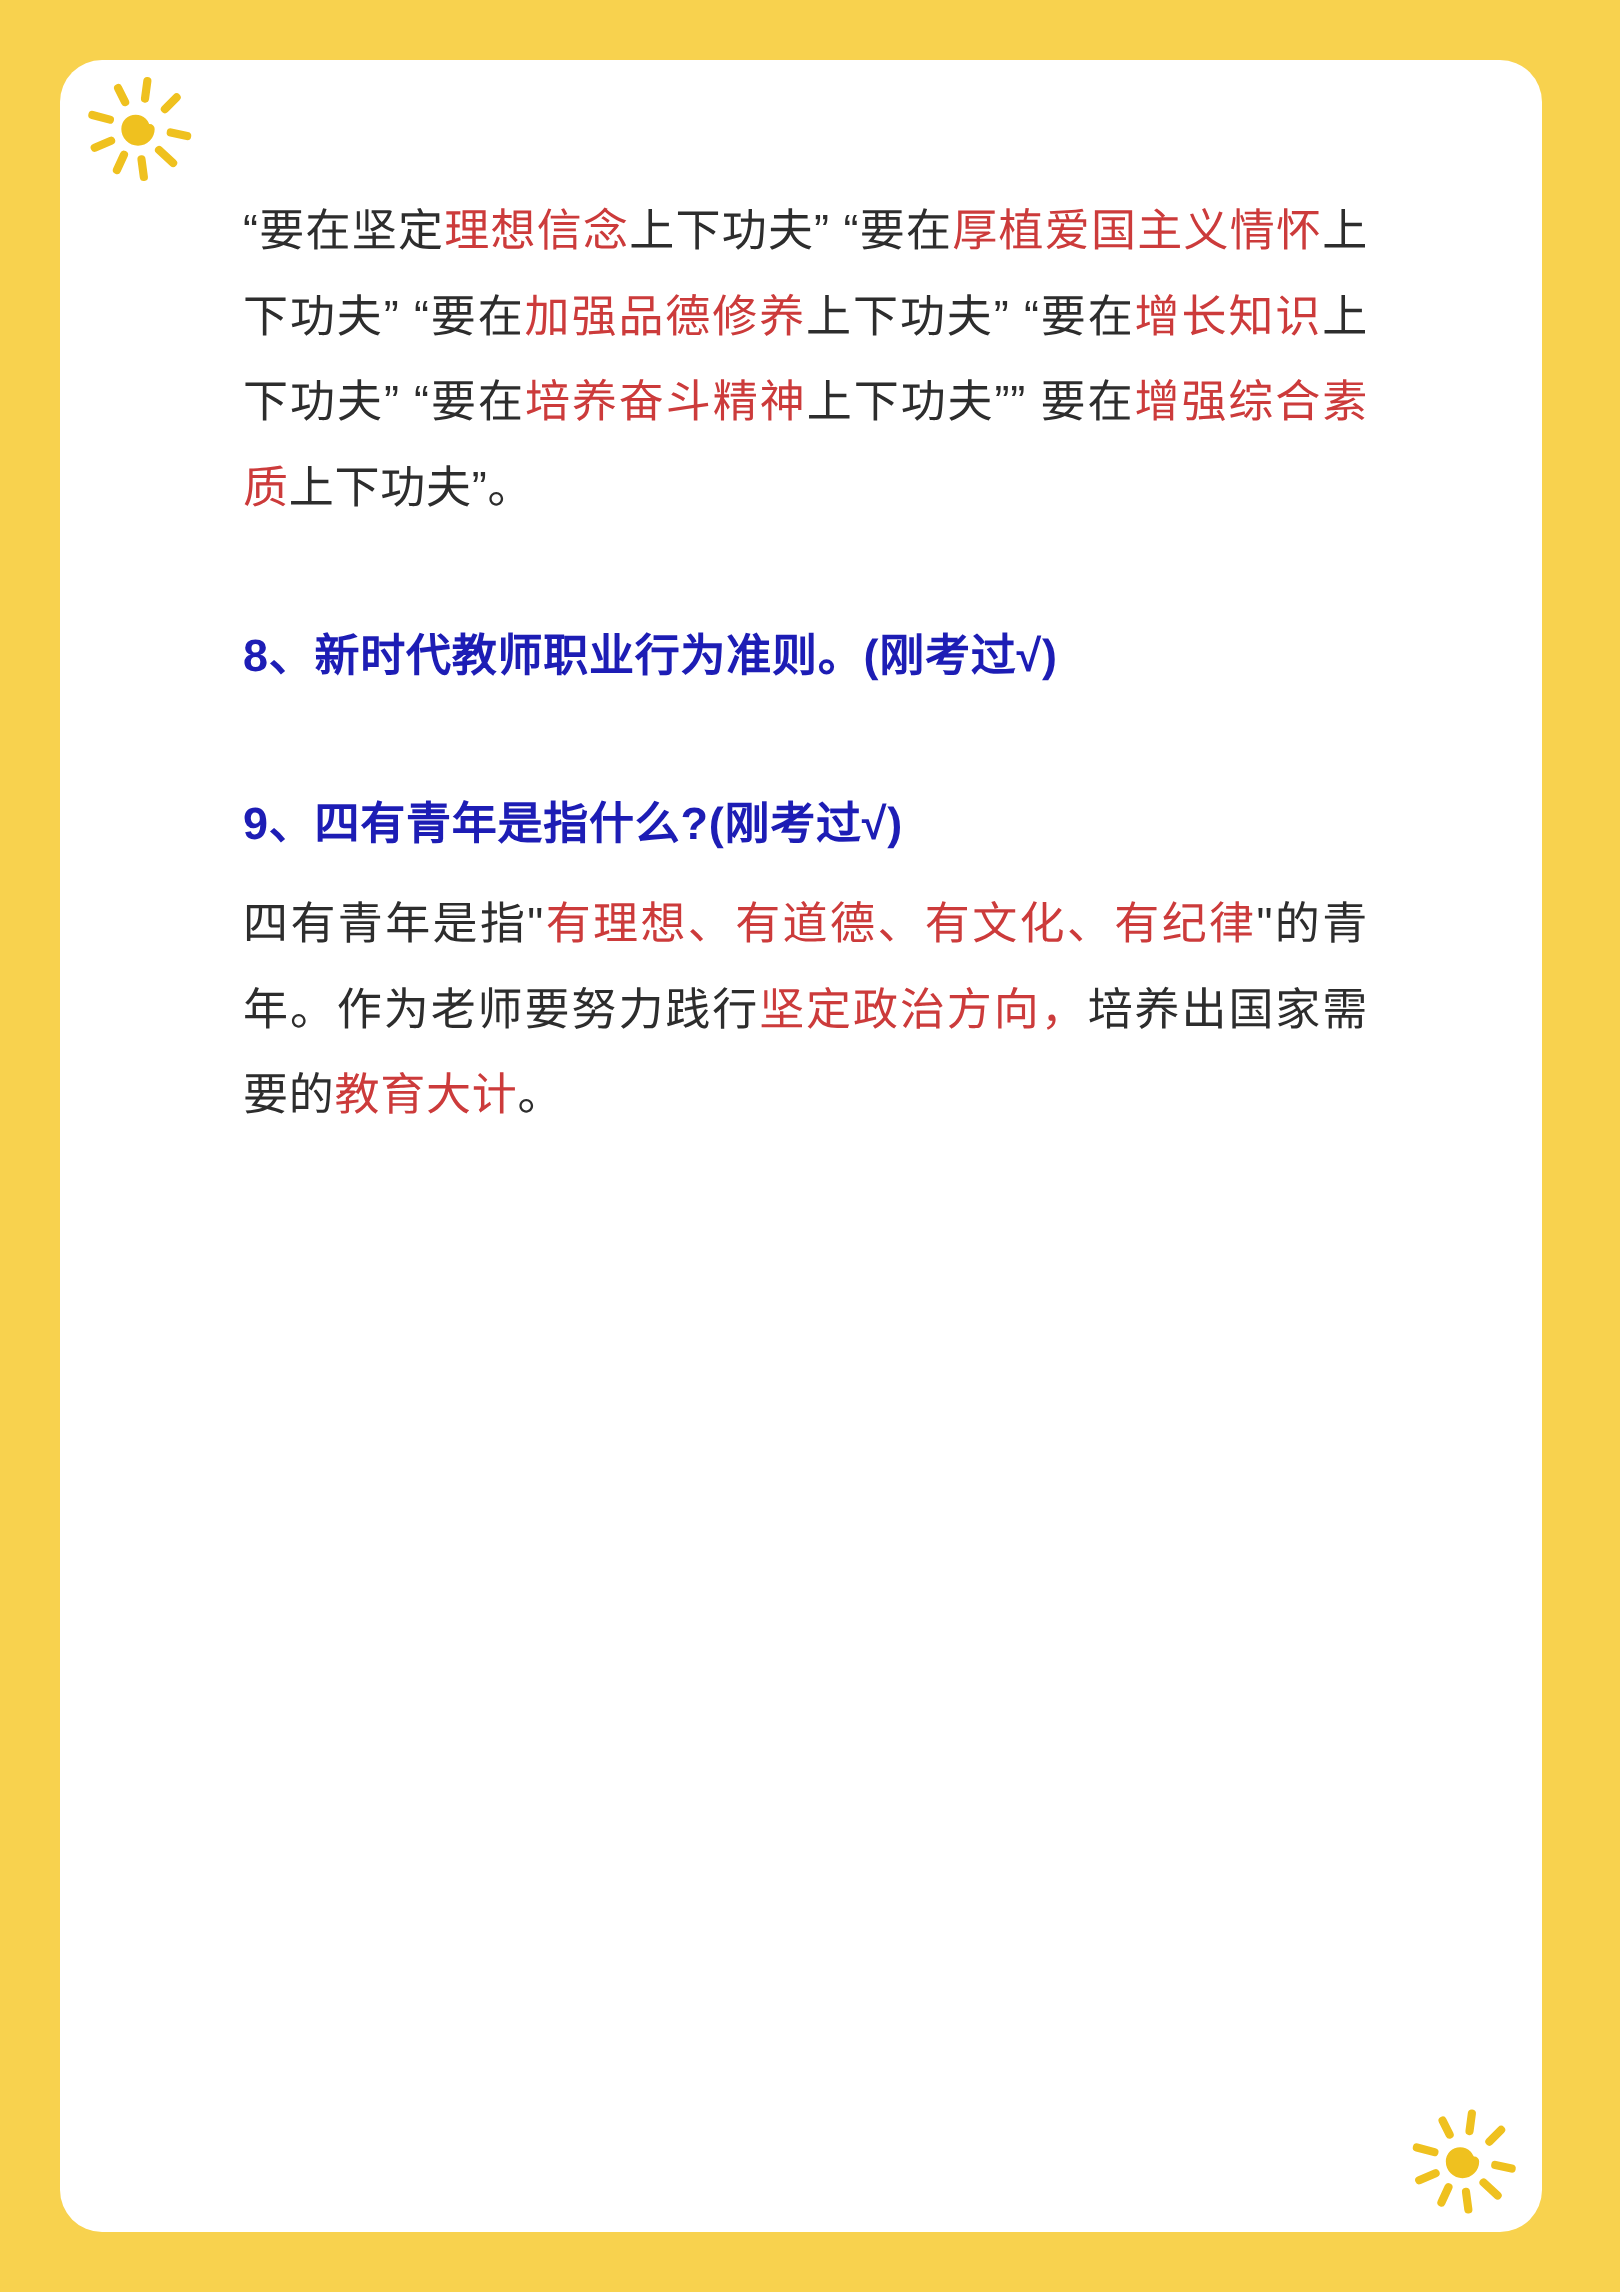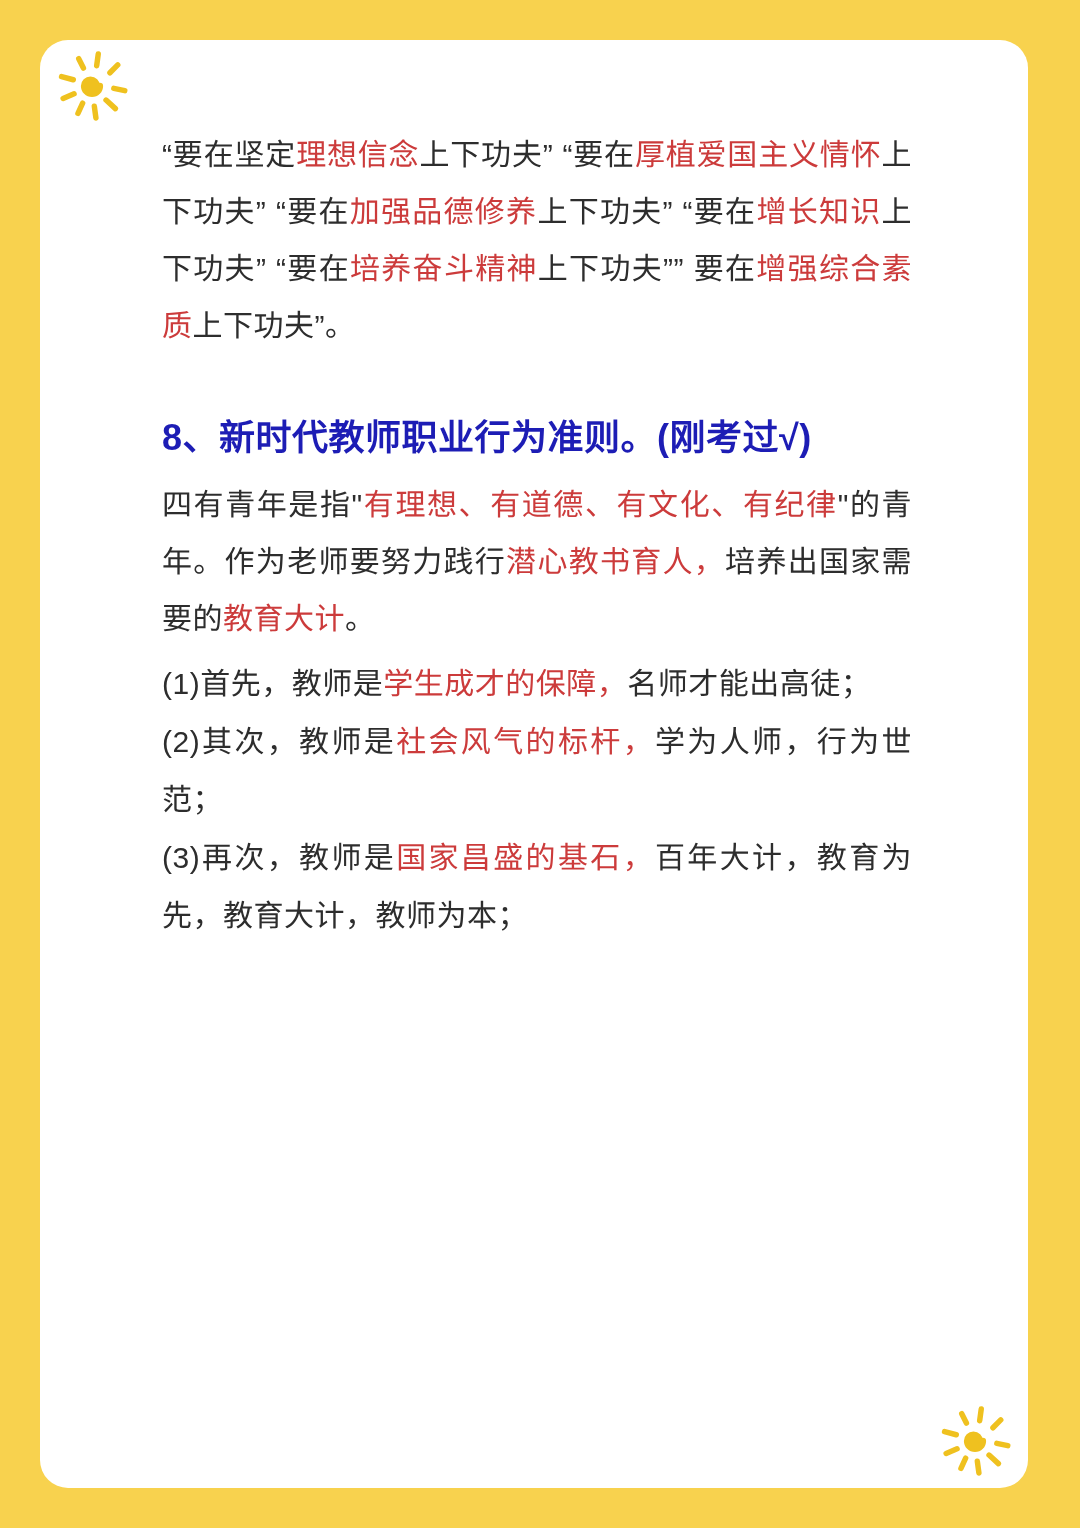--- a/index.html
+++ b/index.html
@@ -43,21 +43,21 @@
     color:var(--body_text);
     font-size:30px;
     line-height:57px;
     text-align:justify;
     letter-spacing:0.5px;
   }
   .para{margin:0;}
   .heading{
     margin:55px 0 10px 0;
     color:var(--heading_blue);
-    font-size:36px;
+    font-size:30px;
     font-weight:bold;
     line-height:57px;
     text-align:justify;
   }
   .answers{margin-top:8px;}
   .answers .para{line-height:58px;}
   .seg-red{color:var(--highlight_red);}
   .seg-black{color:var(--body_text);}
 </style>
 </head>
@@ -80,29 +80,24 @@
         <path d="M68 68 L80 79" stroke-width="7"></path>
       </svg>
     </div>
 
     <div class="content">
 
       <p class="para"><span class="seg-black">“要在坚定</span><span class="seg-red">理想信念</span><span class="seg-black">上下功夫” “要在</span><span class="seg-red">厚植爱国主义情怀</span><span class="seg-black">上下功夫” “要在</span><span class="seg-red">加强品德修养</span><span class="seg-black">上下功夫” “要在</span><span class="seg-red">增长知识</span><span class="seg-black">上下功夫” “要在</span><span class="seg-red">培养奋斗精神</span><span class="seg-black">上下功夫”” 要在</span><span class="seg-red">增强综合素质</span><span class="seg-black">上下功夫”。</span></p>
 
       <h2 class="heading">8、新时代教师职业行为准则。(刚考过√)</h2>
 
-      <p class="para"><span class="seg-black">四有青年是指"</span><span class="seg-red">有理想、有道德、有文化、有纪律</span><span class="seg-black">"的青年。作为老师要努力践行</span><span class="seg-red">潜心教书育人，</span><span class="seg-black">培养出国家需要的</span><span class="seg-red">教育大计</span><span class="seg-black">。</span></p>
+      <h2 class="heading">9、四有青年是指什么?(刚考过√)</h2>
+      <p class="para"><span class="seg-black">四有青年是指"</span><span class="seg-red">有理想、有道德、有文化、有纪律</span><span class="seg-black">"的青年。作为老师要努力践行</span><span class="seg-red">坚定政治方向，</span><span class="seg-black">培养出国家需要的</span><span class="seg-red">教育大计</span><span class="seg-black">。</span></p>
 
 
-      <div class="answers">
-        <p class="para"><span class="seg-black">(1)首先，教师是</span><span class="seg-red">学生成才的保障，</span><span class="seg-black">名师才能出高徒；</span></p>
-        <p class="para"><span class="seg-black">(2)其次，教师是</span><span class="seg-red">社会风气的标杆，</span><span class="seg-black">学为人师，行为世范；</span></p>
-        <p class="para"><span class="seg-black">(3)再次，教师是</span><span class="seg-red">国家昌盛的基石，</span><span class="seg-black">百年大计，教育为先，教育大计，教师为本；</span></p>
-        <p class="para"></p>
-      </div>
 
     </div>
 
     <div class="sun sun-br">
       <svg viewBox="0 0 100 100" aria-hidden="true">
         <path d="M60 50 A10 10 0 1 1 40 50 A8 8 0 1 1 56 50 A6 6 0 1 1 44 50 A4 4 0 1 1 52 50" stroke-width="8.5"></path>
         <path d="M78 53 L92 56" stroke-width="7"></path>
         <path d="M73 33 L83 23" stroke-width="7"></path>
         <path d="M56 24 L58 9" stroke-width="7"></path>
         <path d="M39 27 L33 15" stroke-width="7"></path>

